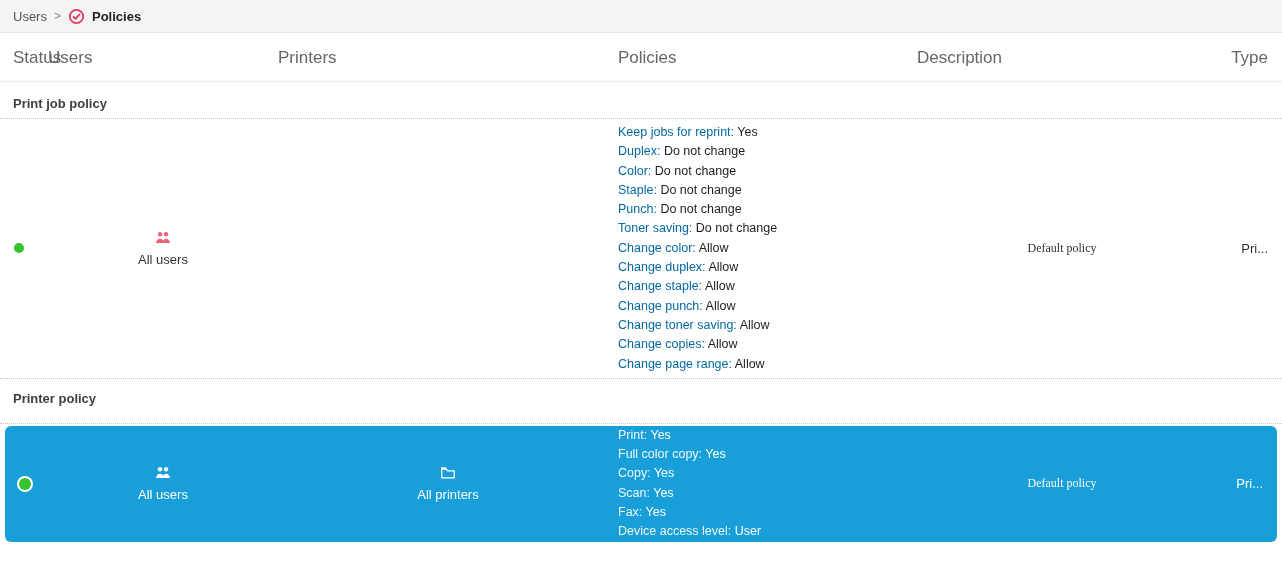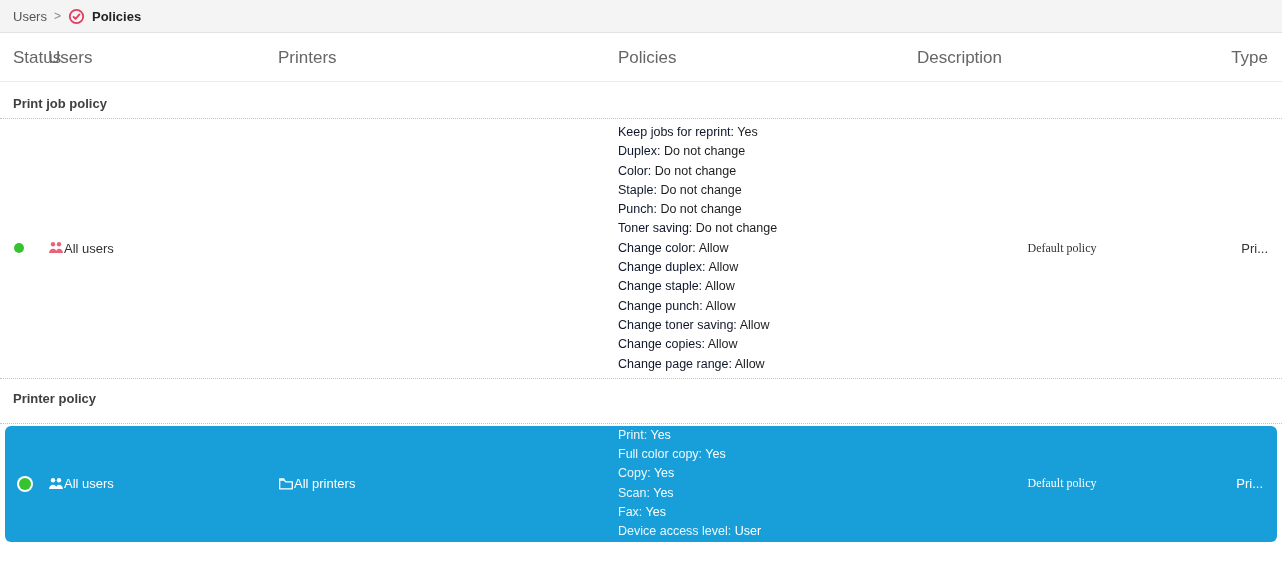--- a/index.html
+++ b/index.html
@@ -54,33 +54,33 @@
   .dot {
     width: 10px; height: 10px; border-radius: 50%;
     background: #35c42f; display: inline-block;
   }
   .dot--ringed {
     width: 12px; height: 12px;
     box-shadow: 0 0 0 2px #ffffff;
   }
 
   .cell-users, .cell-printers {
-    display: flex; align-items: center; 
-    font-size: 13px; color: #333;
+    display: flex; align-items: center; gap: 6px;
+    font-size: 13px; color: #333; flex-direction: column;
   }
   .icon16 { display: inline-flex; width: 16px; height: 16px; flex: 0 0 16px; }
   .icon16 svg { width: 16px; height: 16px; }
   .pink { color: #e8637a; }
 
   .cell-policies {
     align-self: stretch;
     padding: 4px 0 4px 0;
     font-size: 12.5px; line-height: 19.3px;
   }
-  .plabel { color: #0f172a; }
+  .plabel { color: #0369a1; }
   .pvalue { color: #1e1e1e; }
 
   .cell-desc { font-size: 12px; color: #333; text-align: center; font-family: Liberation Serif, serif; }
   .cell-type { font-size: 13px; color: #333; text-align: right; padding-right: 14px; }
 
   
   .row-card {
     margin: 2px 5px 0 5px;
     background: #189fd9;
     border-radius: 6px;

